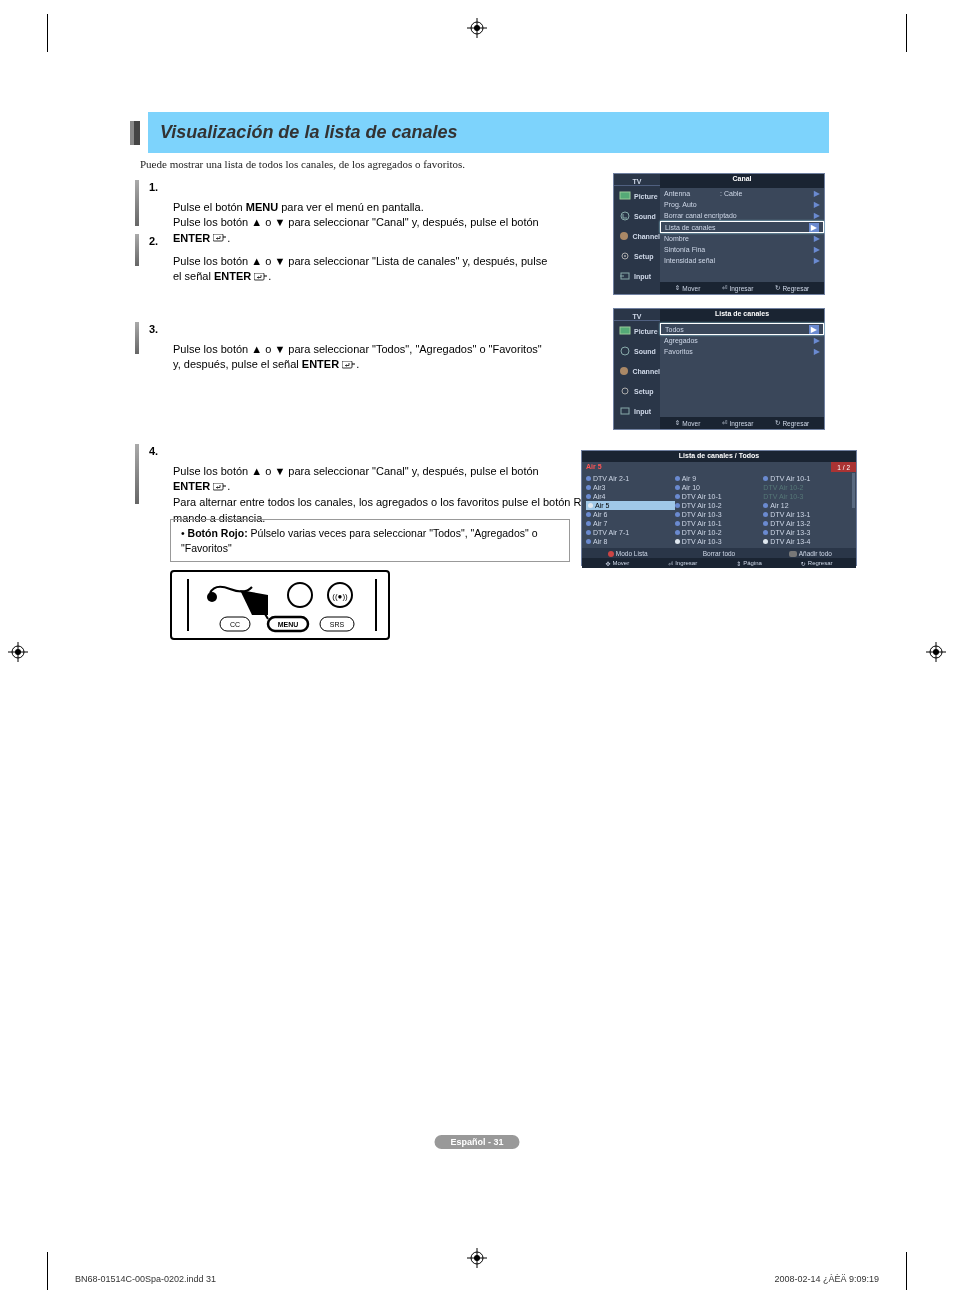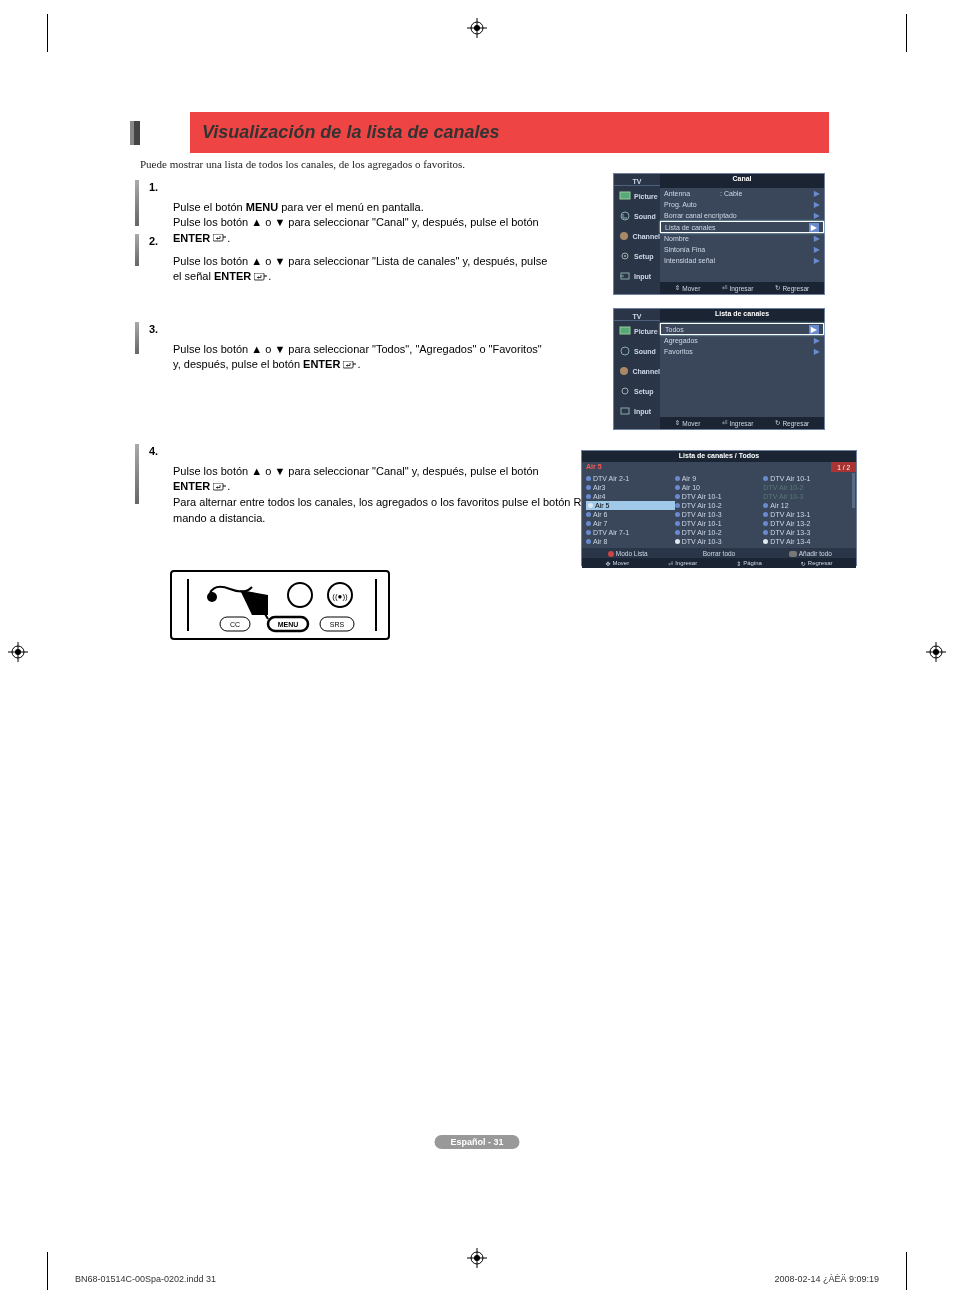--- a/index.html
+++ b/index.html
@@ -13,21 +13,21 @@
   .reg-mark-left { position: absolute; left: 18px; top: 50%; transform: translate(-50%,-50%); }
   .reg-mark-right { position: absolute; right: 18px; top: 50%; transform: translate(50%,-50%); }
   .reg-mark-bottom { position: absolute; left: 50%; bottom: 36px; transform: translateX(-50%); }
   .reg-mark svg { display: block; }
 
   .page { position: absolute; left: 75px; top: 60px; right: 75px; bottom: 60px; }
 
   .title-area { position: absolute; left: 55px; top: 52px; right: 50px; }
   .title-bar { display: flex; align-items: center; }
   .title-accent { width: 10px; height: 24px; background: linear-gradient(to right,#888 0%,#888 40%,#444 40%,#444 100%); margin-right: 8px; }
-  .title-bg { background: #ef4444; padding: 10px 12px; flex: 1; margin-left: 42px; }
+  .title-bg { background: #7dd3fc; padding: 10px 12px; flex: 1; }
   .title-text { font-size: 18px; font-weight: bold; font-style: italic; color: #333; }
 
   .intro { position: absolute; left: 65px; top: 98px; font-size: 11px; color: #222; font-family: Liberation Serif, serif; }
 
   .steps { position: absolute; left: 60px; top: 120px; width: 500px; }
   .step { display: flex; margin-bottom: 8px; font-size: 11px; line-height: 1.4; }
   .step-accent { width: 4px; background: linear-gradient(to bottom,#aaa,#666); margin-right: 10px; flex-shrink: 0; }
   .step-num { font-weight: bold; margin-right: 10px; width: 14px; flex-shrink: 0; }
   .step-body { flex: 1; margin-top: 20px; }
   .enter-glyph { display:inline-block; vertical-align:middle; }
@@ -153,21 +153,21 @@
               <path d="M7 2 L7 4.5 L3.5 4.5 M4.5 3.5 L3.5 4.5 L4.5 5.5" stroke="#000" fill="none" stroke-width="0.8"></path>
               <path d="M10 3 L13 3" stroke="#000"></path>
             </svg></span><span>.</span>
       </div>
     </div>
     <div class="step" style="height:32px; margin-top:56px;">
       <div class="step-accent"></div>
       <div class="step-num">3.</div>
       <div class="step-body">
         <span>Pulse los botón ▲ o ▼ para seleccionar "Todos", "Agregados" o "Favoritos"</span><br>
-        <span>y, después, pulse el botón </span><b>ENTER </b><span class="enter-glyph"><svg width="14" height="8">
+        <span>y, después, pulse el señal </span><b>ENTER </b><span class="enter-glyph"><svg width="14" height="8">
               <rect x="0" y="0" width="10" height="7" rx="1" fill="none" stroke="#000" stroke-width="0.8"></rect>
               <path d="M7 2 L7 4.5 L3.5 4.5 M4.5 3.5 L3.5 4.5 L4.5 5.5" stroke="#000" fill="none" stroke-width="0.8"></path>
               <path d="M10 3 L13 3" stroke="#000"></path>
             </svg></span><span>.</span>
       </div>
     </div>
     <div class="step" style="height:60px; margin-top:90px;">
       <div class="step-accent"></div>
       <div class="step-num">4.</div>
       <div class="step-body">
@@ -175,20 +175,23 @@
         <b>ENTER </b><span class="enter-glyph"><svg width="14" height="8">
               <rect x="0" y="0" width="10" height="7" rx="1" fill="none" stroke="#000" stroke-width="0.8"></rect>
               <path d="M7 2 L7 4.5 L3.5 4.5 M4.5 3.5 L3.5 4.5 L4.5 5.5" stroke="#000" fill="none" stroke-width="0.8"></path>
               <path d="M10 3 L13 3" stroke="#000"></path>
             </svg></span><span>.</span><br>
         <span>Para alternar entre todos los canales, los agregados o los favoritos pulse el botón Rojo del mando a distancia.</span>
       </div>
     </div>
   </div>
 
+  <div class="note-block">
+    • <b>Botón Rojo:</b><span> Púlselo varias veces para seleccionar "Todos", "Agregados" o "Favoritos"</span>
+  </div>
 
   <div class="remote-img">
     <svg width="200" height="60">
       <line x1="8" y1="4" x2="8" y2="56" stroke="#000" stroke-width="2"></line>
       <line x1="196" y1="4" x2="196" y2="56" stroke="#000" stroke-width="2"></line>
       <path d="M30 18 Q35 8 50 14 Q65 20 72 12" stroke="#000" fill="none" stroke-width="2"></path>
       <circle cx="32" cy="22" r="5" fill="#000"></circle>
       <path d="M60 15 L72 40 L88 40 L88 20 Z" fill="#000"></path>
       <circle cx="120" cy="20" r="12" stroke="#000" fill="none" stroke-width="2"></circle>
       <circle cx="160" cy="20" r="12" stroke="#000" fill="none" stroke-width="2"></circle>

